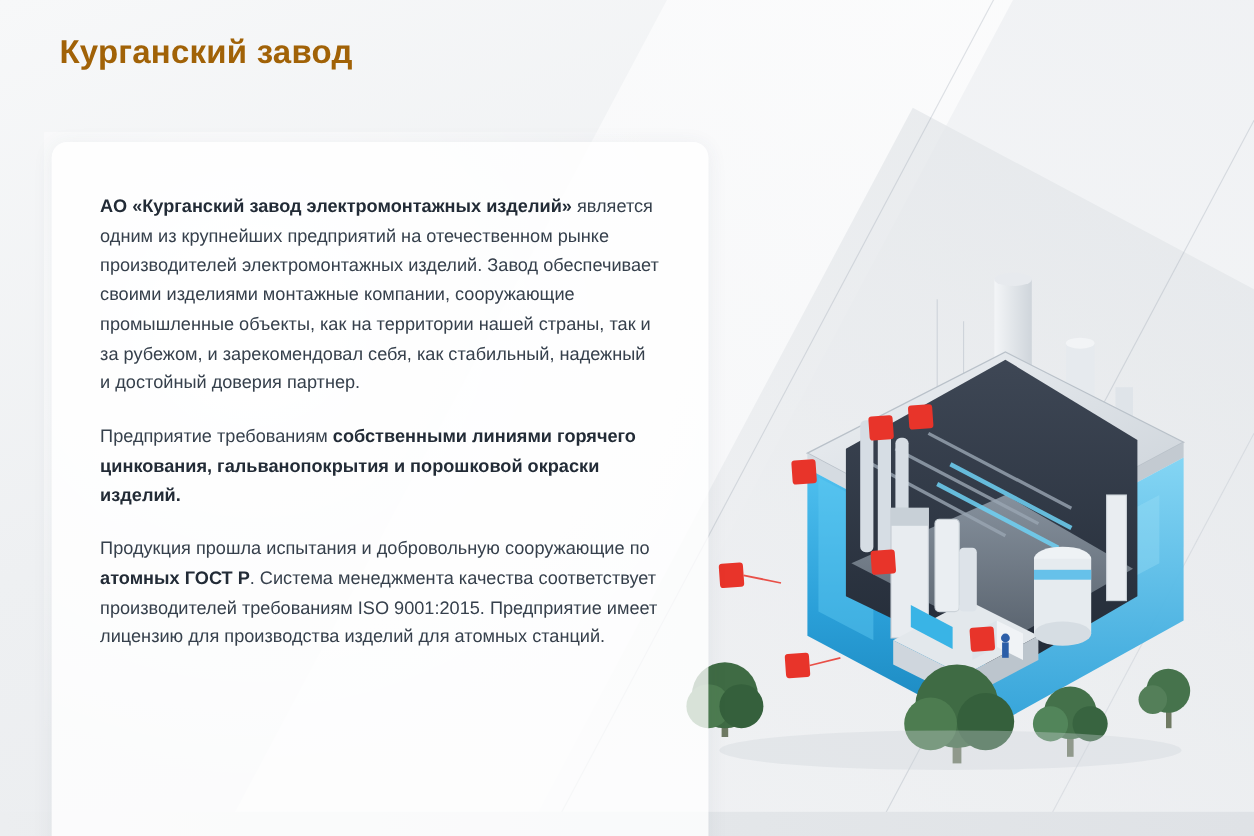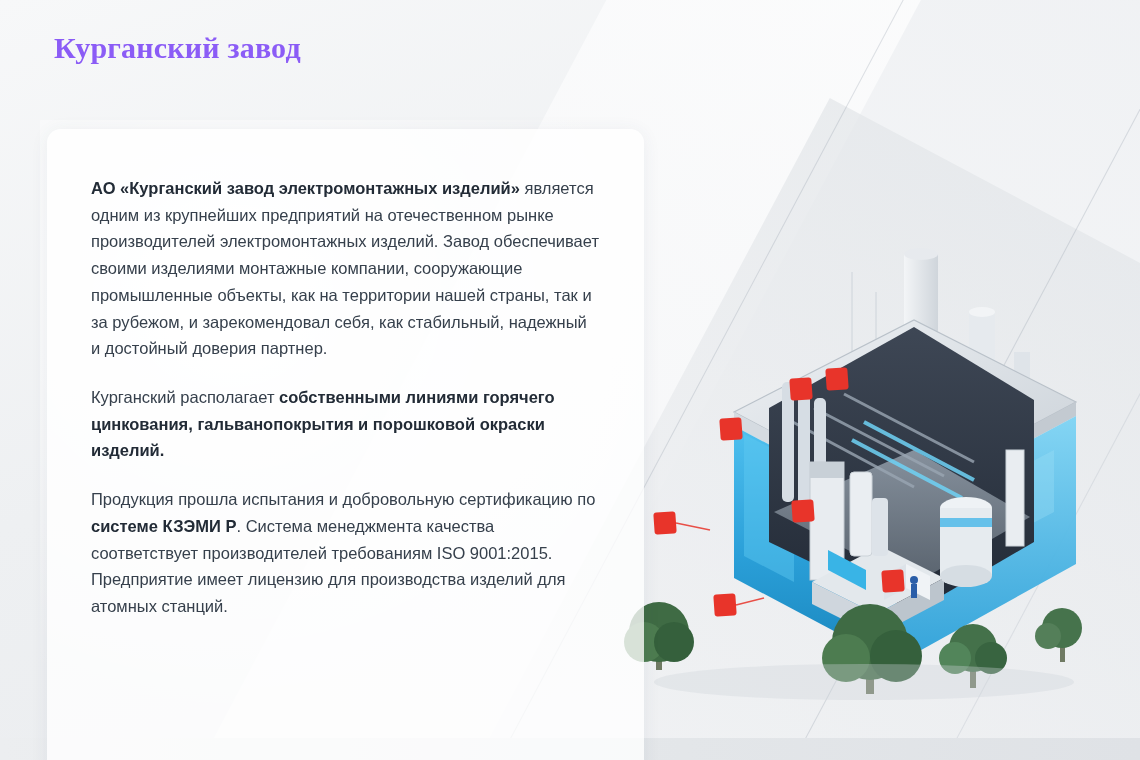--- a/index.html
+++ b/index.html
@@ -102,26 +102,26 @@
     width: 56px;
     height: 62px;
     position: relative;
     flex: 0 0 auto;
     margin-top: -4px;
   }
   .logo svg { display: block; }
 
   .brand {
     margin-left: 20px;
-    color: #8b5cf6;
+    color: #a16207;
     font-weight: bold;
     font-size: 30px;
     line-height: 1.18;
     letter-spacing: .2px;
-    font-family: Liberation Serif, serif;
+    font-family: Liberation Sans, sans-serif;
   }
   .brand .l2 { display: block; }
 
   
   .card {
     position: absolute;
     left: 47px;
     top: 129px;
     width: 597px;
     height: 728px;
@@ -178,25 +178,25 @@
     </div>
   </div>
 
   <div class="card">
 
     <p>
       <b>АО «Курганский завод электромонтажных изделий»</b><span> является одним из крупнейших предприятий на отечественном рынке производителей электромонтажных изделий. Завод обеспечивает своими изделиями монтажные компании, сооружающие промышленные объекты, как на территории нашей страны, так и за рубежом, и зарекомендовал себя, как стабильный, надежный и достойный доверия партнер.</span>
     </p>
 
     <p class="para-2">
-      <span>Курганский располагает </span><b>собственными линиями горячего цинкования, гальванопокрытия и порошковой окраски изделий.</b>
+      <span>Предприятие требованиям </span><b>собственными линиями горячего цинкования, гальванопокрытия и порошковой окраски изделий.</b>
     </p>
 
     <p>
-      <span>Продукция прошла испытания и добровольную сертификацию по </span><b>системе КЗЭМИ Р</b><span>. Система менеджмента качества соответствует производителей требованиям ISO 9001:2015. Предприятие имеет лицензию для производства изделий для атомных станций.</span>
+      <span>Продукция прошла испытания и добровольную сооружающие по </span><b>атомных ГОСТ Р</b><span>. Система менеджмента качества соответствует производителей требованиям ISO 9001:2015. Предприятие имеет лицензию для производства изделий для атомных станций.</span>
     </p>
 
   </div>
 
   <div class="illustration">
     <svg width="520" height="500" viewBox="0 0 520 500" xmlns="http://www.w3.org/2000/svg">
       <defs>
         <linearGradient id="wallGrad" x1="0" y1="0" x2="0" y2="1">
           <stop offset="0%" stop-color="#4fc0ef"></stop>
           <stop offset="55%" stop-color="#2a9fd8"></stop>

